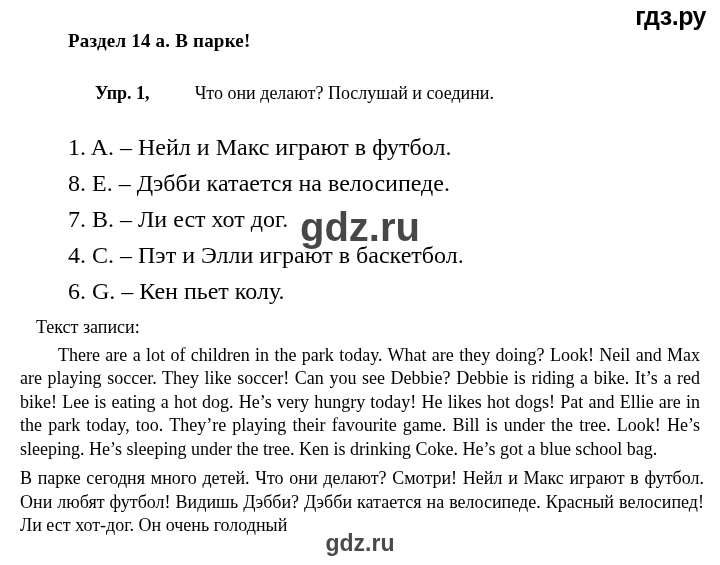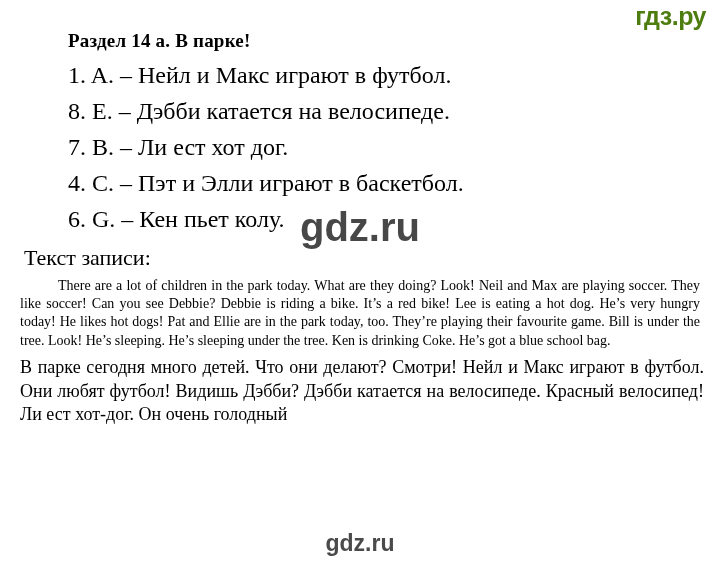--- a/index.html
+++ b/index.html
@@ -21,21 +21,21 @@
     height: 565px;
   }
   
   .logo-top {
     position: absolute;
     top: 2px;
     right: 14px;
     font-family: "Liberation Sans", sans-serif;
     font-size: 25px;
     font-weight: bold;
-    color: #4d7c0f;
+    color: #000000;
     letter-spacing: -0.5px;
     margin-left: 44px;
   }
   
   .watermark {
     position: absolute;
     top: 205px;
     left: 0;
     width: 720px;
     text-align: center;
@@ -81,27 +81,27 @@
     font-weight: bold;
   }
   .answers {
     margin-left: 48px;
   }
   .answer {
     font-size: 24px;
     margin-bottom: 9px;
   }
   .subheading {
-    font-size: 22px;
+    font-size: 18px;
     margin-top: 12px;
     margin-bottom: 6px;
-    margin-left: 4px;
+    margin-left: 16px;
   }
   .para-en {
-    font-size: 14px;
+    font-size: 18px;
     text-align: justify;
     text-justify: inter-word;
     line-height: 1.30;
     margin: 0 14px 6px 0;
     text-indent: 38px;
   }
   .para-ru {
     font-size: 18px;
     text-align: justify;
     text-justify: inter-word;
@@ -113,20 +113,23 @@
 <body>
 
 <div class="page">
 
   <div class="logo-top">гдз.ру</div>
 
   <div class="content">
 
     <div class="heading">Раздел 14 a. В парке!</div>
 
+    <div class="exercise-line">
+      <span class="ex-label">Упр. 1,</span><span>          </span><span>Что они делают? Послушай и соедини.</span>
+    </div>
 
     <div class="answers">
       <div class="answer">1. A. – Нейл и Макс играют в футбол.</div>
       <div class="answer">8. E. – Дэбби катается на велосипеде.</div>
       <div class="answer">7. B. – Ли ест хот дог.</div>
       <div class="answer">4. C. – Пэт и Элли играют в баскетбол.</div>
       <div class="answer">6. G. – Кен пьет колу.</div>
     </div>
 
     <div class="subheading">Текст записи:</div>

